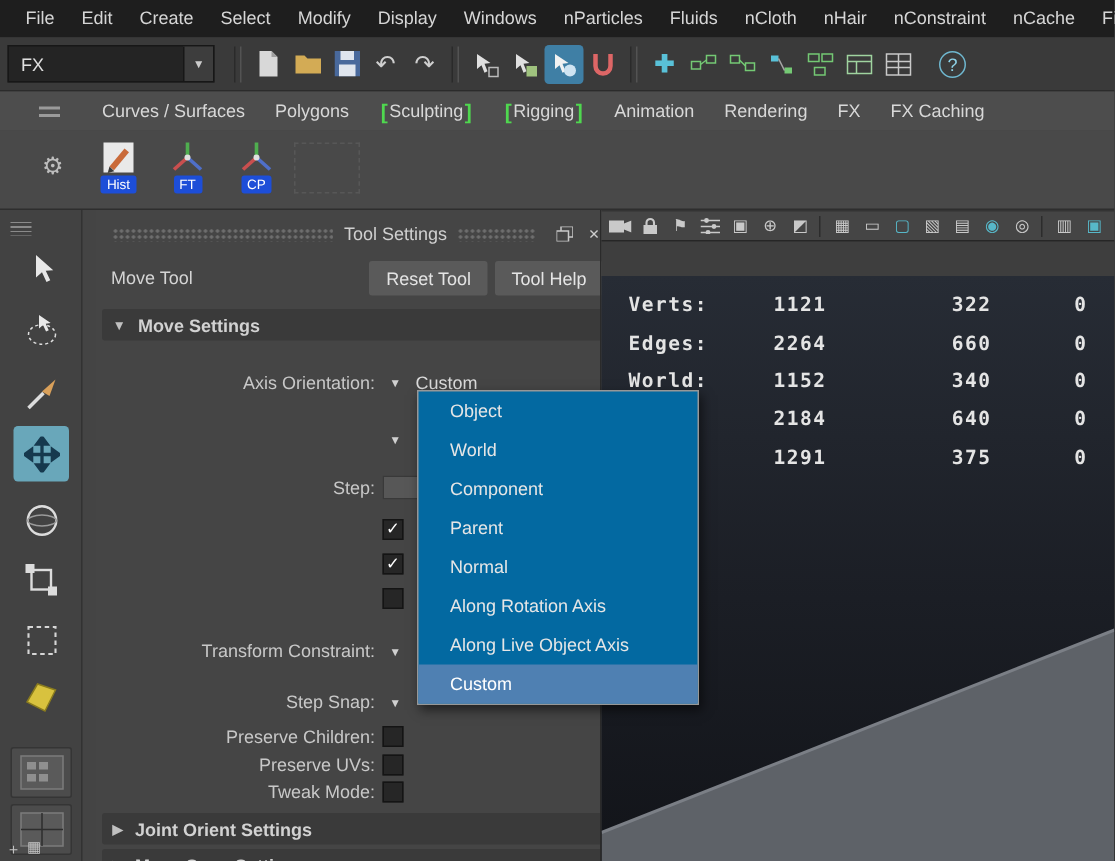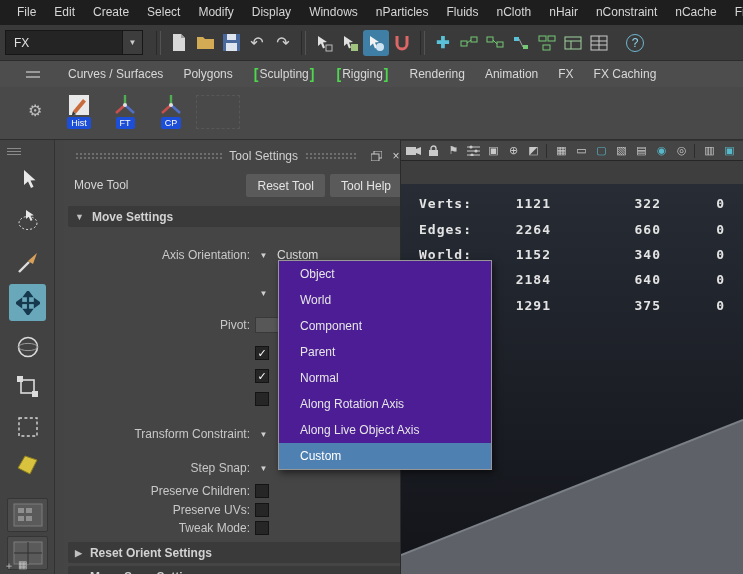--- a/index.html
+++ b/index.html
@@ -82,21 +82,21 @@
   .flabel { position:absolute; left:0; width:186px; text-align:right; line-height:20px; white-space:nowrap; }
   .comboarrow { position:absolute; left:192px; top:4px; width:15px; height:13px; font-size:8px;
                 color:#d0d0d0; display:flex; align-items:center; justify-content:center; }
   .combovalue { position:absolute; left:213px; line-height:20px; color:#dadada; }
   .checkbox { position:absolute; left:191px; top:3px; width:14px; height:14px; background:#262626;
               border:1px solid #141414; color:#fff; font-size:11px; line-height:12px; text-align:center; }
   .pivotbox { position:absolute; left:191px; top:2px; width:42px; height:16px; background:#575757;
               border:1px solid #393939; }
 
   
-  .menu { position:absolute; left:278px; top:260px; width:214px; background:#4c1d95;
+  .menu { position:absolute; left:278px; top:260px; width:188px; background:#0369a1;
           border:1px solid #979797; box-shadow:2px 3px 7px rgba(0,0,0,.55); z-index:50; }
   .menu .item { height:26px; line-height:26px; padding-left:21px; font-size:12px; color:#e6e6e6; }
   .menu .item.selected { background:#4f80b2; color:#fff; }
 
   
   .vdivider { position:absolute; left:400px; top:140px; width:1px; height:434px; background:#2a2a2a; }
   .viewport { position:absolute; left:401px; top:140px; width:342px; height:434px; background:#3e3e3e; }
   .vmenus { height:23px; display:flex; align-items:center; background:#3e3e3e; }
   .vmi { padding:0 8px; font-size:12px; color:#dedede; line-height:23px; }
   .vicons { height:21px; background:#454545; border-top:1px solid #343434; border-bottom:1px solid #262626;
@@ -255,24 +255,24 @@
           <span class="bracket">[</span>
           <span>Sculpting</span>
           <span class="bracket">]</span>
         </span>
       <span class="stab">
           <span class="bracket">[</span>
           <span>Rigging</span>
           <span class="bracket">]</span>
         </span>
       <span class="stab">
+          <span>Animation</span>
+        </span>
+      <span class="stab">
           <span>Rendering</span>
-        </span>
-      <span class="stab">
-          <span>Animation</span>
         </span>
       <span class="stab">
           <span>FX</span>
         </span>
       <span class="stab">
           <span>FX Caching</span>
         </span>
     </div>
   </div>
 
@@ -423,21 +423,21 @@
 
     <div class="frow" style="top:105px;">
       <span class="flabel">Axis Orientation:</span>
       <span class="comboarrow">▼</span>
       <span class="combovalue">Custom</span>
     </div>
     <div class="frow" style="top:143px;">
       <span class="comboarrow">▼</span>
     </div>
     <div class="frow" style="top:175px;">
-      <span class="flabel">Pivot:</span>
+      <span class="flabel">Step:</span>
       <span class="pivotbox"></span>
     </div>
     <div class="frow" style="top:203px;">
       <span class="checkbox">✓</span>
     </div>
     <div class="frow" style="top:226px;">
       <span class="checkbox">✓</span>
     </div>
     <div class="frow" style="top:249px;">
       <span class="checkbox"></span>
@@ -458,21 +458,21 @@
       <span class="flabel">Preserve UVs:</span>
       <span class="checkbox"></span>
     </div>
     <div class="frow" style="top:378px;">
       <span class="flabel">Tweak Mode:</span>
       <span class="checkbox"></span>
     </div>
 
     <div class="secheader" style="top:402px;">
       <span class="secarrow">▶</span>
-      <span>Reset Orient Settings</span>
+      <span>Joint Orient Settings</span>
     </div>
     <div class="secheader" style="top:426px;">
       <span class="secarrow">▶</span>
       <span>Move Snap Settings</span>
     </div>
   </div>
 
   <div class="vdivider"></div>
   <div class="viewport">
     <div class="vicons">

